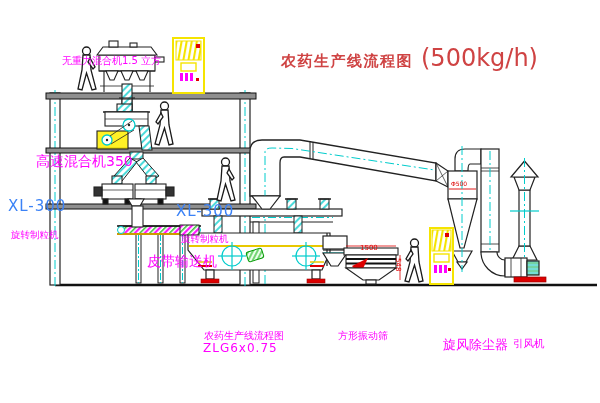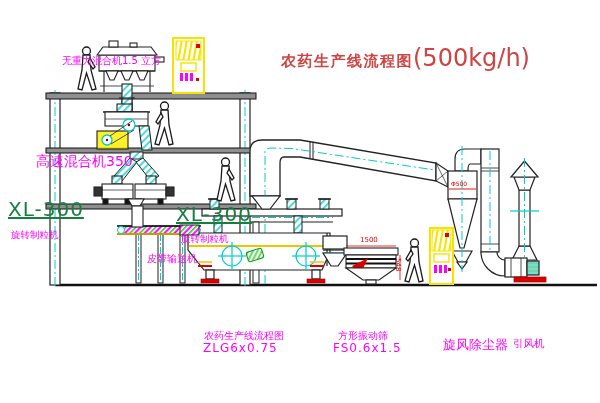--- a/index.html
+++ b/index.html
@@ -1,27 +1,27 @@
 <!DOCTYPE html>
 <html><head>
 <meta charset="utf-8">
 <style>
   html,body{margin:0;padding:0;background:#fff;}
   #stage{position:relative;width:600px;height:403px;background:#ffffff;overflow:hidden;
          font-family:"DejaVu Sans","Liberation Sans",sans-serif;}
   #stage svg{position:absolute;left:0;top:0;}
   .lbl{position:absolute;color:#ff00ff;white-space:nowrap;line-height:1.05;margin-top:44px;}
-  .xl{font-size:20px;letter-spacing:1px;color:#15803d;text-decoration:underline;}
+  .xl{font-size:15px;letter-spacing:1px;color:#3b82f6;}
   .big{font-size:12px;letter-spacing:1px;}
   .dim{position:absolute;color:#dd0000;font-size:7px;white-space:nowrap;}
   .rot{transform:rotate(90deg);transform-origin:left top;}
   #title{position:absolute;left:281px;top:44px;display:flex;align-items:baseline;
          color:#cf4343;white-space:nowrap;}
   #title .t1{font-size:15px;font-weight:bold;letter-spacing:1.5px;}
-  #title .t2{font-size:24px;margin-left:0;font-weight:normal;}
+  #title .t2{font-size:24px;margin-left:8px;font-weight:normal;}
 </style>
 </head>
 <body>
 
 <div id="stage">
 
 <svg width="600" height="403" viewBox="0 0 600 403">
   <defs>
     <pattern id="ch" width="5" height="5" patternUnits="userSpaceOnUse" patternTransform="rotate(45)">
       <rect width="5" height="5" fill="#fff"></rect>
@@ -279,25 +279,24 @@
   <span class="t1">农药生产线流程图</span>
   <span class="t2">(500kg/h)</span>
 </div>
 
 <div class="lbl" style="left:62px;top:12px;font-size:10px">无重力混合机1.5 立方</div>
 <div class="lbl" style="left:36px;top:110px;font-size:14px">高速混合机350</div>
 <div class="lbl xl" style="left:8px;top:155px">XL-300</div>
 <div class="lbl" style="left:11px;top:186px;font-size:9.5px">旋转制粒机</div>
 <div class="lbl xl" style="left:176px;top:160px">XL-300</div>
 <div class="lbl" style="left:181px;top:190px;font-size:9.5px">旋转制粒机</div>
-<div class="lbl" style="left:147px;top:210px;font-size:10px">皮带输送机</div>
+<div class="lbl" style="left:147px;top:210px;font-size:14px">皮带输送机</div>
 <div class="lbl" style="left:204px;top:287px;font-size:10px">农药生产线流程图</div>
 <div class="lbl big" style="left:203px;top:298px">ZLG6x0.75</div>
 <div class="lbl" style="left:338px;top:287px;font-size:10px">方形振动筛</div>
-<div class="lbl big" style="left:333px;top:298px">FS0.6x1.5</div>
 <div class="lbl" style="left:443px;top:294px;font-size:13px">旋风除尘器</div>
 <div class="lbl" style="left:513px;top:294px;font-size:10.5px">引风机</div>
 
-<div class="dim" style="left:360px;top:236px">1500</div>
+<div class="dim" style="left:360px;top:244px">1500</div>
 <div class="dim rot" style="left:402px;top:258px">548</div>
 <div class="dim" style="left:451px;top:180px;font-size:6px">Φ500</div>
 
 </div>
 
 </body></html>

